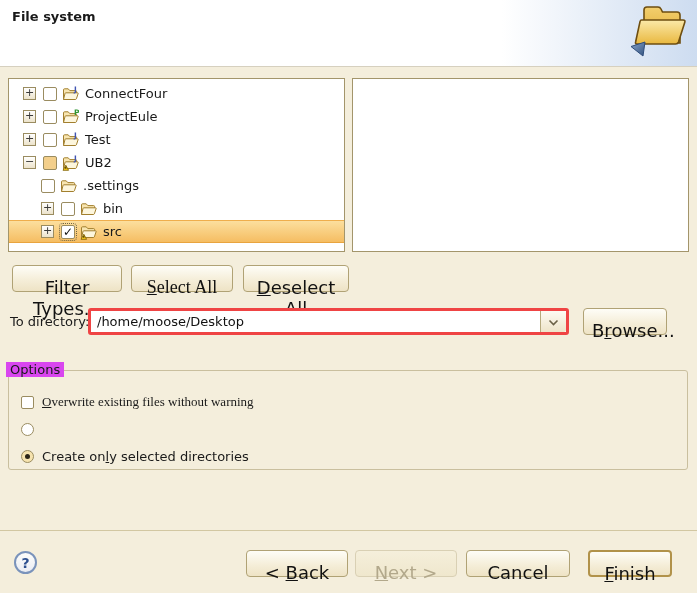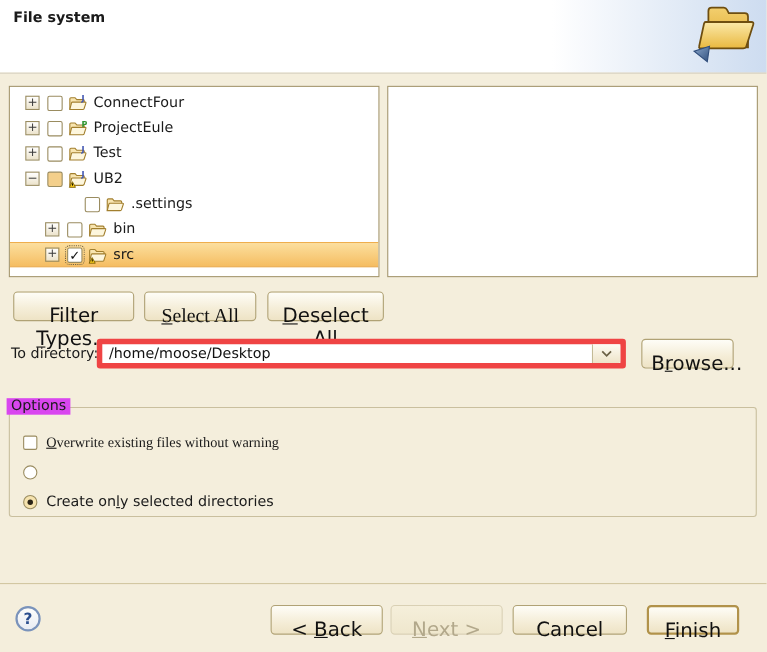--- a/index.html
+++ b/index.html
@@ -47,21 +47,21 @@
   #btn-deselect-all{left:243px;top:265px;width:106px;}
   #btn-browse{left:583px;top:308px;width:84px;}
   #btn-back{left:246px;top:550px;width:102px;}
   #btn-next{left:355px;top:550px;width:102px;
     background:linear-gradient(#f5efdb,#efe7cd);border-color:#d9d0b4;color:#b2a88b;}
   #btn-cancel{left:466px;top:550px;width:104px;}
   #btn-finish{left:588px;top:550px;width:84px;border:2px solid #b1924a;}
   
   #to-dir-label{position:absolute;left:10px;top:314px;}
   #to-dir-field{position:absolute;left:88px;top:308px;width:481px;height:27px;
-    box-sizing:border-box;border:5px solid #ef4444;border-radius:3px;background:#fff;display:flex;gap:42px;}
+    box-sizing:border-box;border:3px solid #ef4444;border-radius:3px;background:#fff;display:flex;gap:42px;}
   #to-dir-field input{flex:1;border:none;outline:none;background:transparent;
     font-family:"DejaVu Sans","Liberation Sans",sans-serif;font-size:13px;color:#111;padding:0 6px;}
   .combo-btn{width:25px;flex:none;border-left:1px solid #b6aa7e;
     background:linear-gradient(#fdfbf3,#eee4c9);border-radius:0 2px 2px 0;
     display:flex;align-items:center;justify-content:center;}
   
   #options-group{position:absolute;left:8px;top:370px;width:680px;height:100px;
     box-sizing:border-box;border:1px solid #c9bf9e;border-radius:3px;}
   #options-title{position:absolute;left:6px;top:362px;background:#d946ef;padding:0 4px;}
   .opt-row{position:absolute;left:12px;display:flex;align-items:center;height:18px;}
@@ -147,21 +147,21 @@
       <span class="cbx grayed"></span>
       <span class="ticon"><svg width="17" height="16" viewBox="0 0 17 16">
           <path d="M1.5 13.5 V3.8 Q1.5 2.8 2.5 2.8 H6.2 L7.8 4.6 H13.6 Q14.6 4.6 14.6 5.6 V7.2" fill="#f8e5b0" stroke="#a27f2e"></path>
           <path d="M3.8 6.8 H15.6 Q16.4 6.8 16.1 7.7 L14.4 12.8 Q14.1 13.5 13.3 13.5 H1.5 L3.0 7.5 Q3.2 6.8 3.8 6.8 Z" fill="#fdf6dd" stroke="#a27f2e"></path>
           <text x="12" y="6.2" font-size="7.5" font-weight="bold" fill="#4055b2" font-family="DejaVu Sans, sans-serif">J</text>
           <path d="M1 15.3 L3.8 10.2 L6.6 15.3 Z" fill="#ffd21c" stroke="#7a5c00" stroke-width="0.8"></path>
           <rect x="3.4" y="11.7" width="0.9" height="2.1" fill="#000"></rect>
         </svg></span>
       <span class="tlabel">UB2</span>
     </div>
-    <div class="tree-row" style="padding-left: 48px;">
+    <div class="tree-row" style="padding-left: 12px;">
       <span class="spacer"></span>
       <span class="cbx unchecked"></span>
       <span class="ticon"><svg width="17" height="16" viewBox="0 0 17 16">
           <path d="M1.5 13.5 V3.8 Q1.5 2.8 2.5 2.8 H6.2 L7.8 4.6 H13.6 Q14.6 4.6 14.6 5.6 V7.2" fill="#f8e5b0" stroke="#a27f2e"></path>
           <path d="M3.8 6.8 H15.6 Q16.4 6.8 16.1 7.7 L14.4 12.8 Q14.1 13.5 13.3 13.5 H1.5 L3.0 7.5 Q3.2 6.8 3.8 6.8 Z" fill="#fdf6dd" stroke="#a27f2e"></path>
         </svg></span>
       <span class="tlabel">.settings</span>
     </div>
     <div class="tree-row" style="padding-left: 32px;">
       <span class="expander">+</span>

